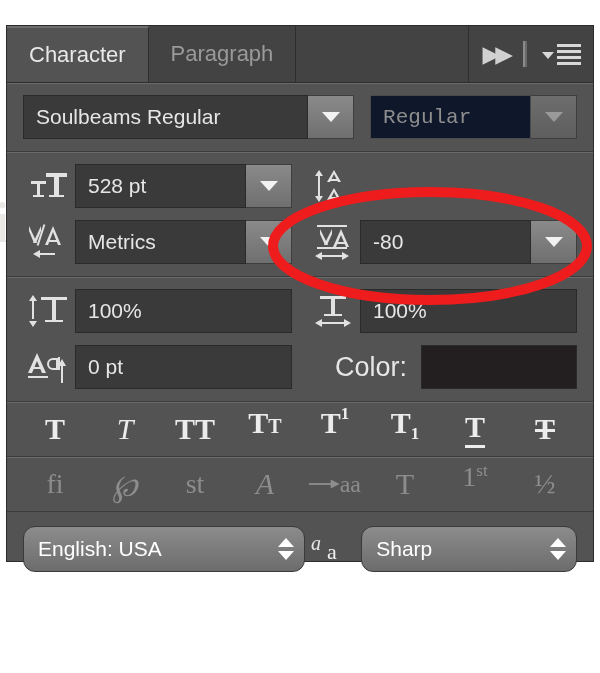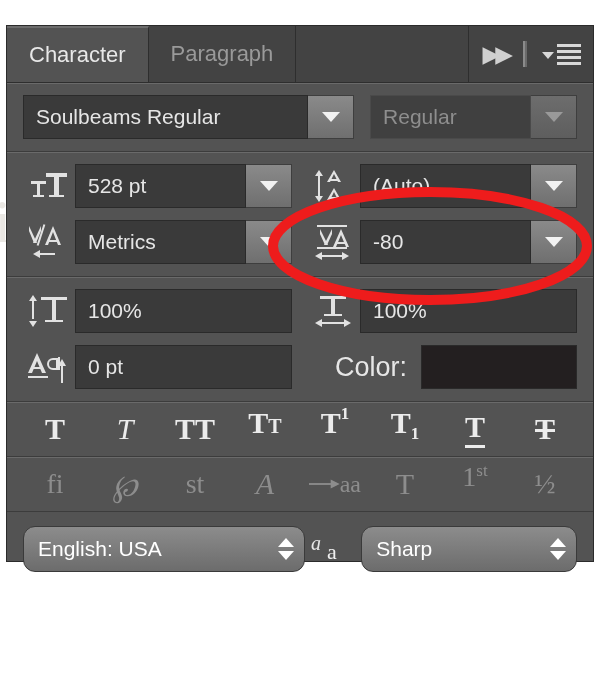--- a/index.html
+++ b/index.html
@@ -150,23 +150,24 @@
     font-size: 21px;
     display: flex;
     align-items: center;
     padding: 0 12px;
     box-sizing: border-box;
     overflow: hidden;
     white-space: nowrap;
     cursor: text;
   }
   .field.disabled {
-    background: #404040;
+    background: #0f172a;
     border-color: #4a4a4a;
     color: #8e8e8e;
+    font-family: Liberation Mono, monospace;
   }
   .dropbtn {
     width: 46px;
     background: linear-gradient(#8a8a8a, #6f6f6f);
     border: 1px solid #3e3e3e;
     border-left: none;
     display: flex;
     align-items: center;
     justify-content: center;
     cursor: pointer;
@@ -364,26 +365,20 @@
                 <path d="M7 3 L11 9 L3 9 Z"></path>
                 <rect x="6" y="9" width="2" height="20"></rect>
                 <path d="M7 35 L11 29 L3 29 Z"></path>
                 <path d="M22 3 L29 15 H26 L22 7 L18 15 H15 Z"></path>
                 <rect x="17" y="12" width="10" height="2"></rect>
                 <path d="M22 21 L29 33 H26 L22 25 L18 33 H15 Z"></path>
                 <rect x="17" y="30" width="10" height="2"></rect>
               </g>
             </svg>
           </div>
-          <div class="field-wrap">
-            <div class="field">(Auto)</div>
-            <div class="dropbtn">
-              <span class="tri"></span>
-            </div>
-          </div>
         </div>
       </div>
 
       <div class="row">
         <div class="half">
           <div class="ico">
             <svg width="44" height="38" viewBox="0 0 44 38">
               <g fill="#e2e2e2">
                 <path d="M2 3 L10 20 H7 L2 8 Z"></path>
                 <path d="M14 3 L6 20 H9 L14 8 Z"></path>

